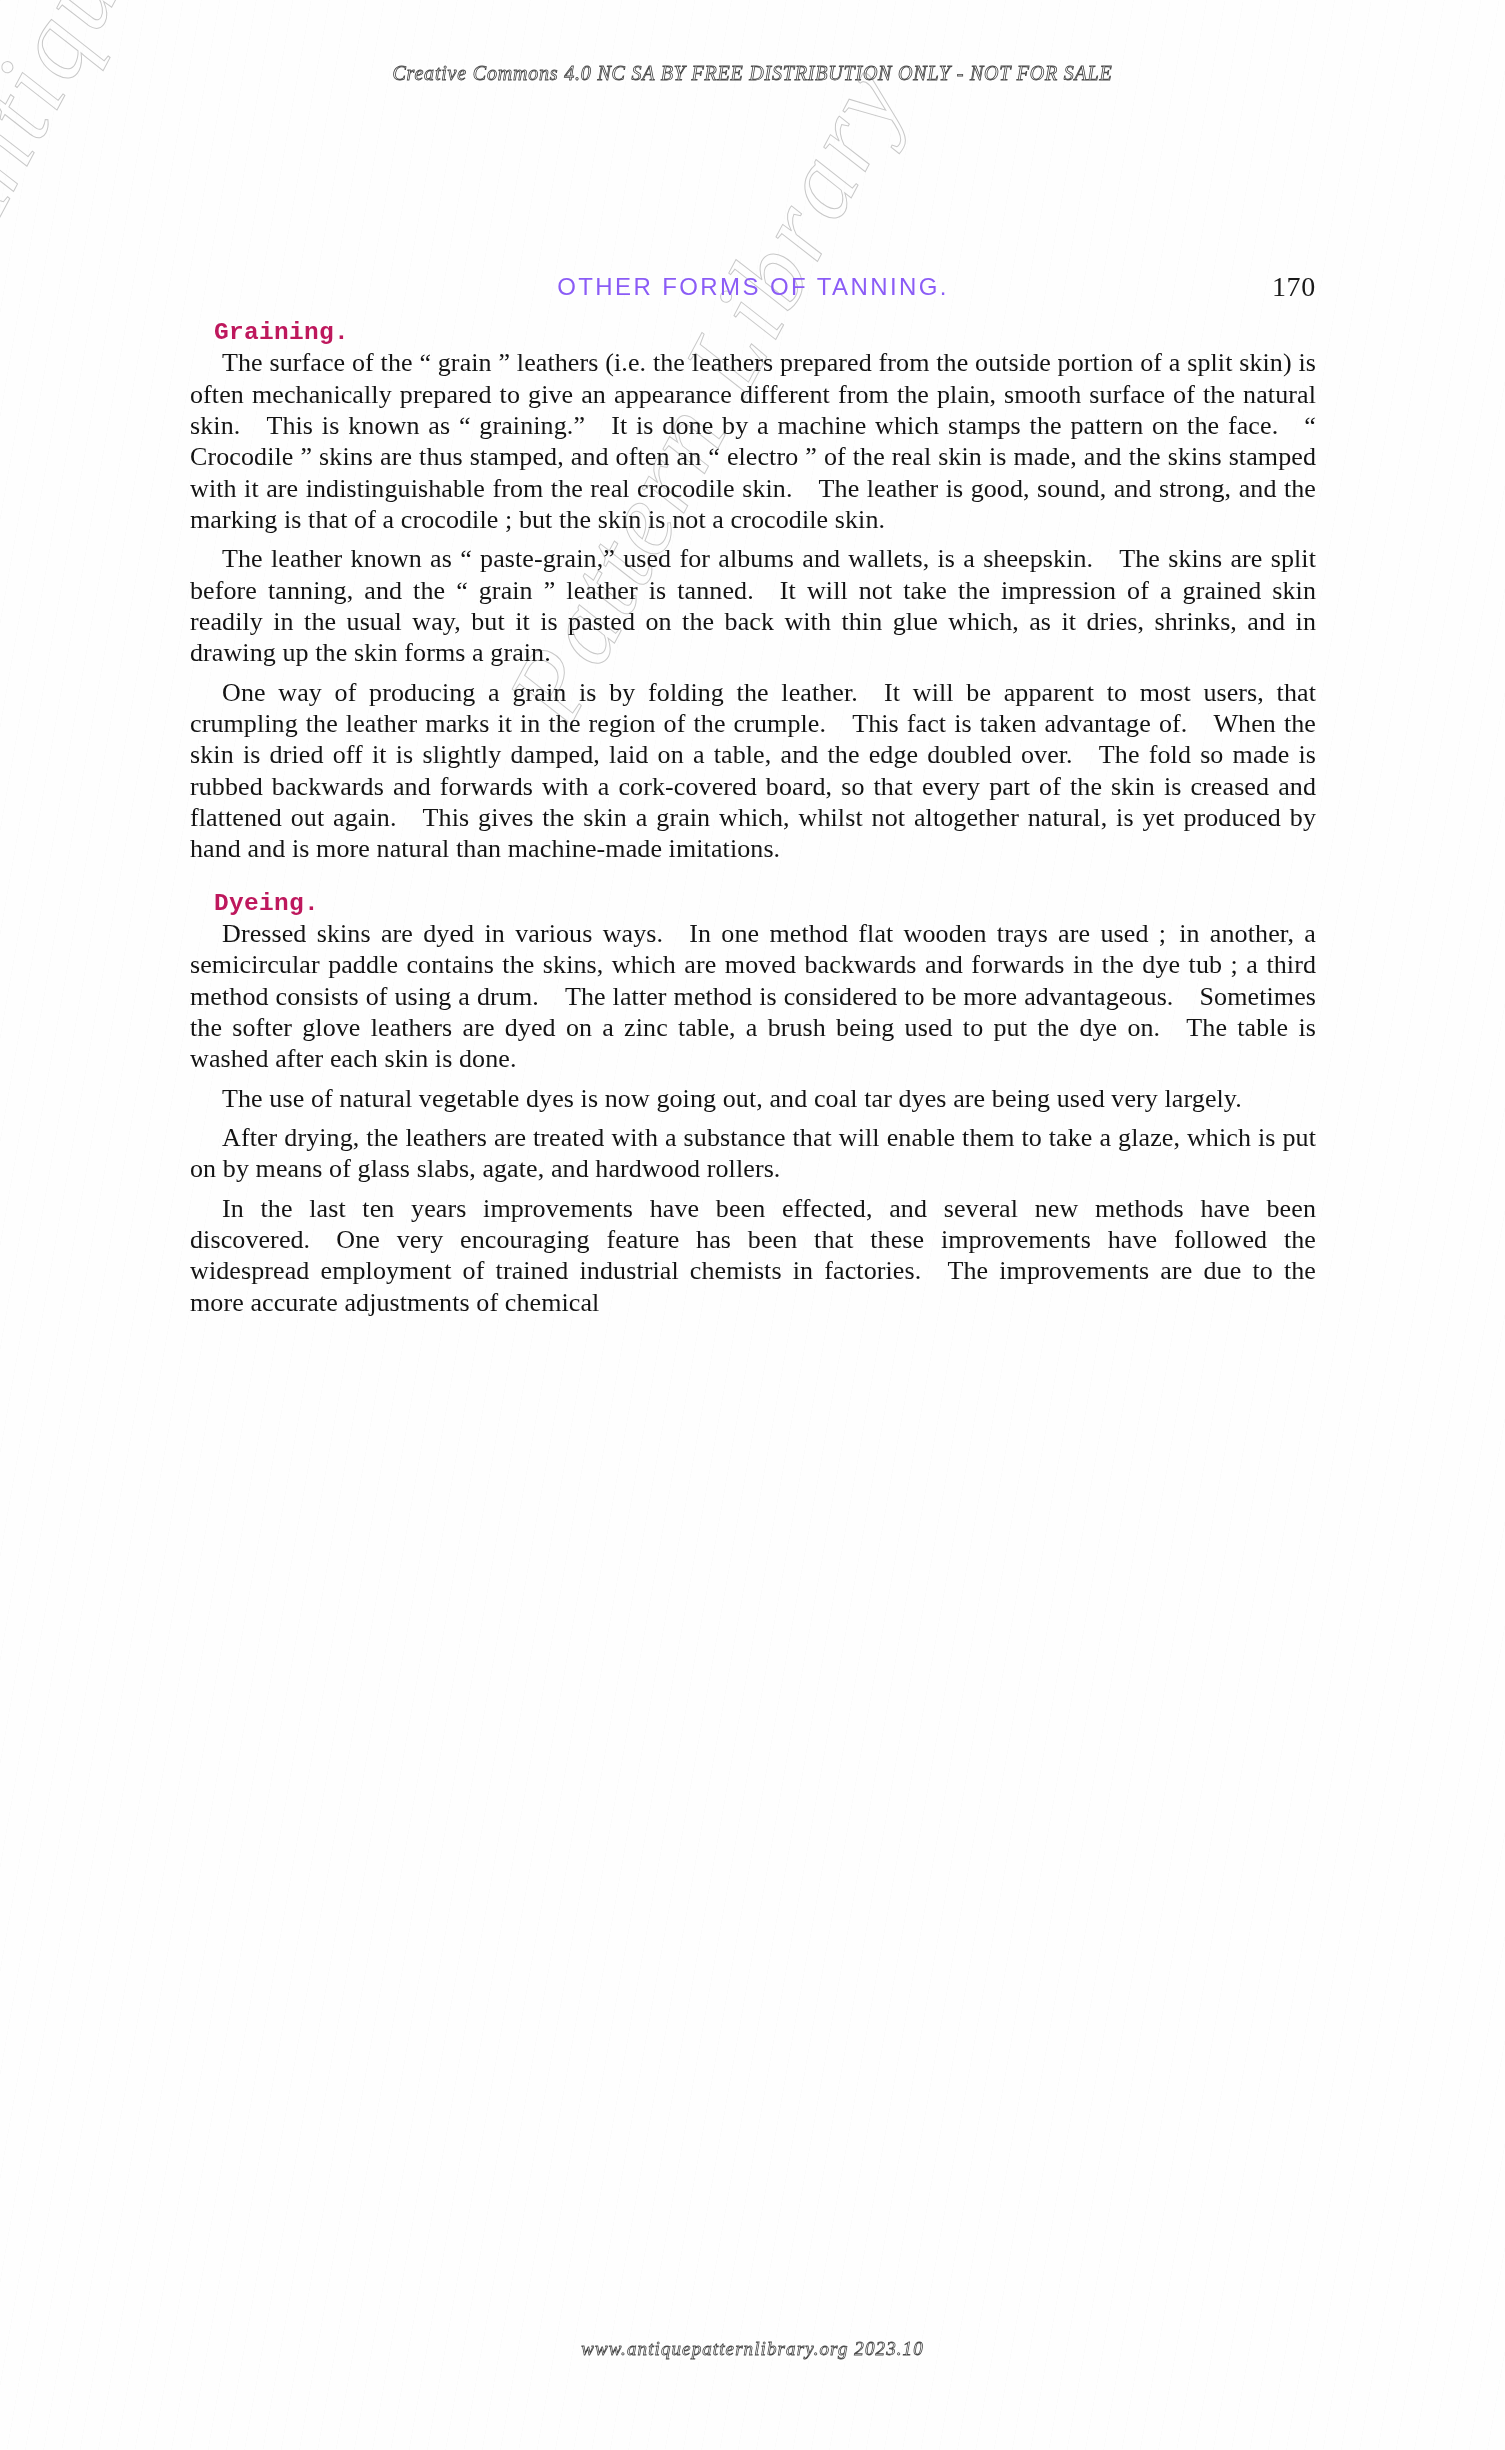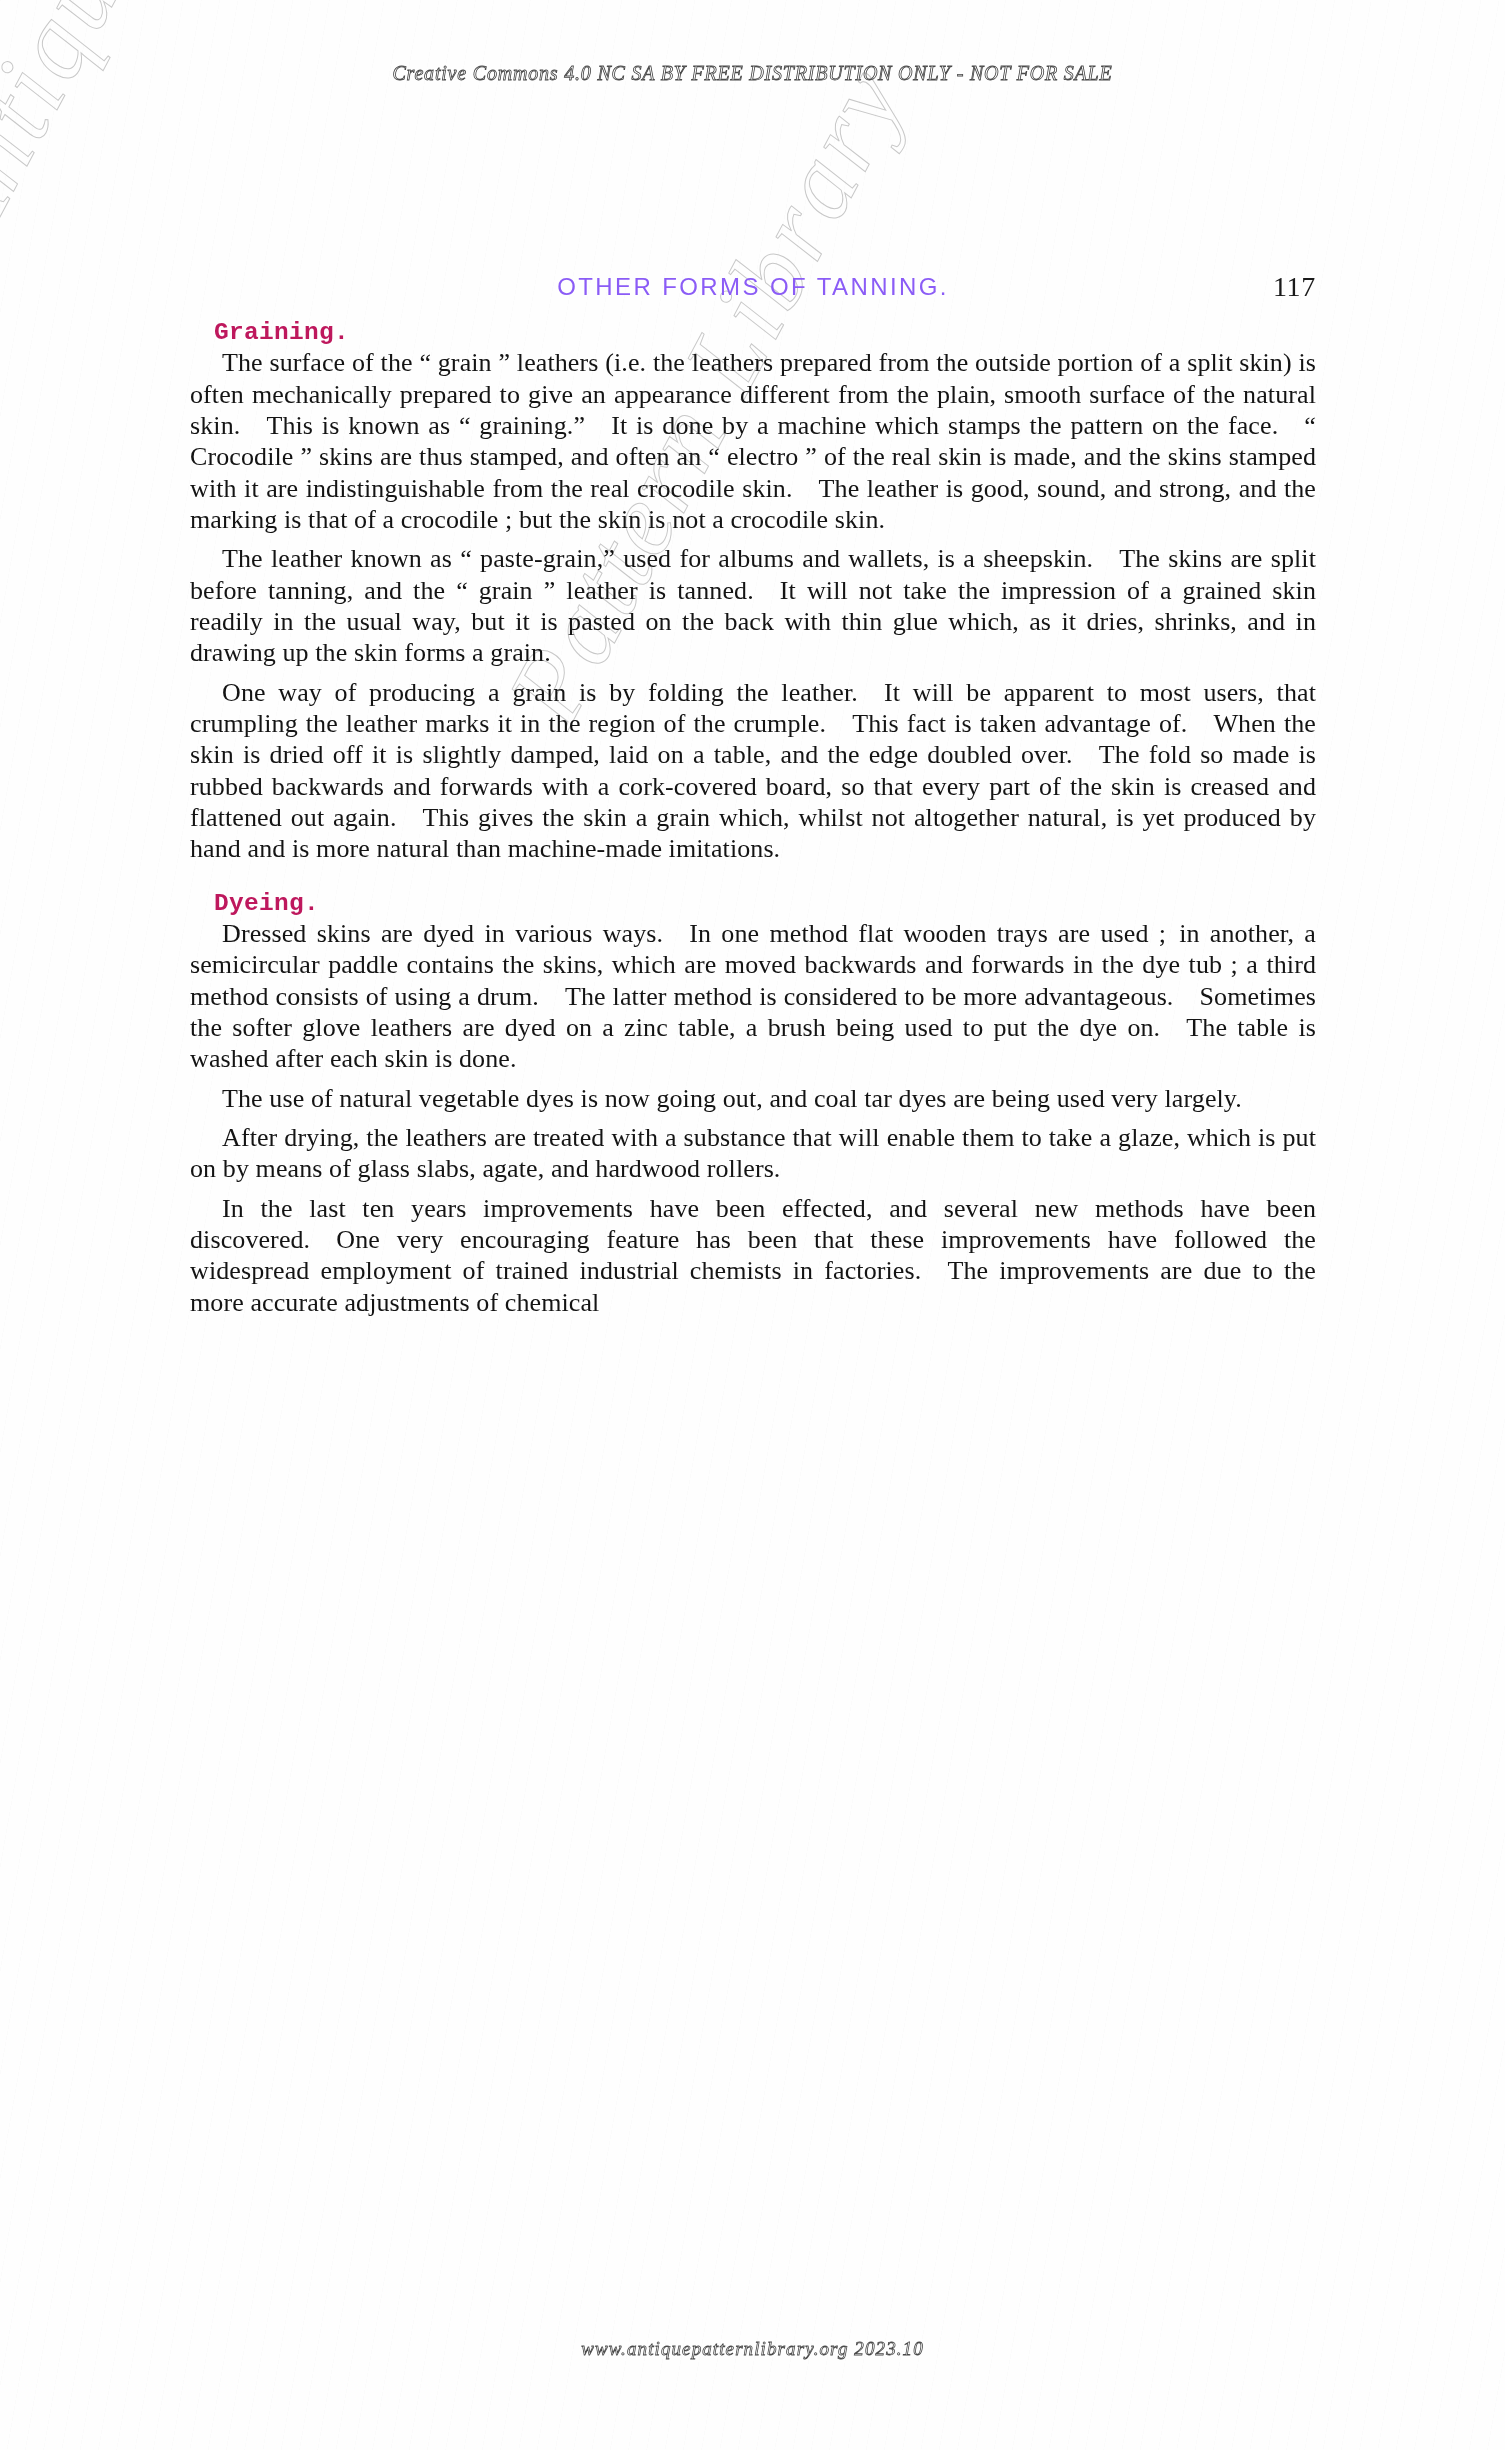--- a/index.html
+++ b/index.html
@@ -163,21 +163,21 @@
   <div class="cc-banner">Creative Commons 4.0 NC SA BY FREE DISTRIBUTION ONLY - NOT FOR SALE</div>
 
   <div class="wm-diagonal wm-1">Antique</div>
 
   <div class="wm-diagonal wm-2">Pattern Library</div>
 
   <div class="content">
 
     <div class="runhead">
       <span class="runhead-title">OTHER FORMS OF TANNING.</span>
-      <span class="runhead-page">117</span>
+      <span class="runhead-page">170</span>
     </div>
 
     <h2 class="section-head">Graining.</h2>
     <p class="body">The surface of the “ grain ” leathers (i.e. the leathers prepared from the outside portion of a split skin) is often mechanically prepared to give an appearance different from the plain, smooth surface of the natural skin. This is known as “ graining.” It is done by a machine which stamps the pattern on the face. “ Crocodile ” skins are thus stamped, and often an “ electro ” of the real skin is made, and the skins stamped with it are indistinguishable from the real crocodile skin. The leather is good, sound, and strong, and the marking is that of a crocodile ; but the skin is not a crocodile skin.</p>
     <p class="body">The leather known as “ paste-grain,” used for albums and wallets, is a sheepskin. The skins are split before tanning, and the “ grain ” leather is tanned. It will not take the impression of a grained skin readily in the usual way, but it is pasted on the back with thin glue which, as it dries, shrinks, and in drawing up the skin forms a grain.</p>
     <p class="body">One way of producing a grain is by folding the leather. It will be apparent to most users, that crumpling the leather marks it in the region of the crumple. This fact is taken advantage of. When the skin is dried off it is slightly damped, laid on a table, and the edge doubled over. The fold so made is rubbed backwards and forwards with a cork-covered board, so that every part of the skin is creased and flattened out again. This gives the skin a grain which, whilst not altogether natural, is yet produced by hand and is more natural than machine-made imitations.</p>
 
     <h2 class="section-head spaced">Dyeing.</h2>
     <p class="body">Dressed skins are dyed in various ways. In one method flat wooden trays are used ; in another, a semicircular paddle contains the skins, which are moved backwards and forwards in the dye tub ; a third method consists of using a drum. The latter method is considered to be more advantageous. Sometimes the softer glove leathers are dyed on a zinc table, a brush being used to put the dye on. The table is washed after each skin is done.</p>
     <p class="body">The use of natural vegetable dyes is now going out, and coal tar dyes are being used very largely.</p>

